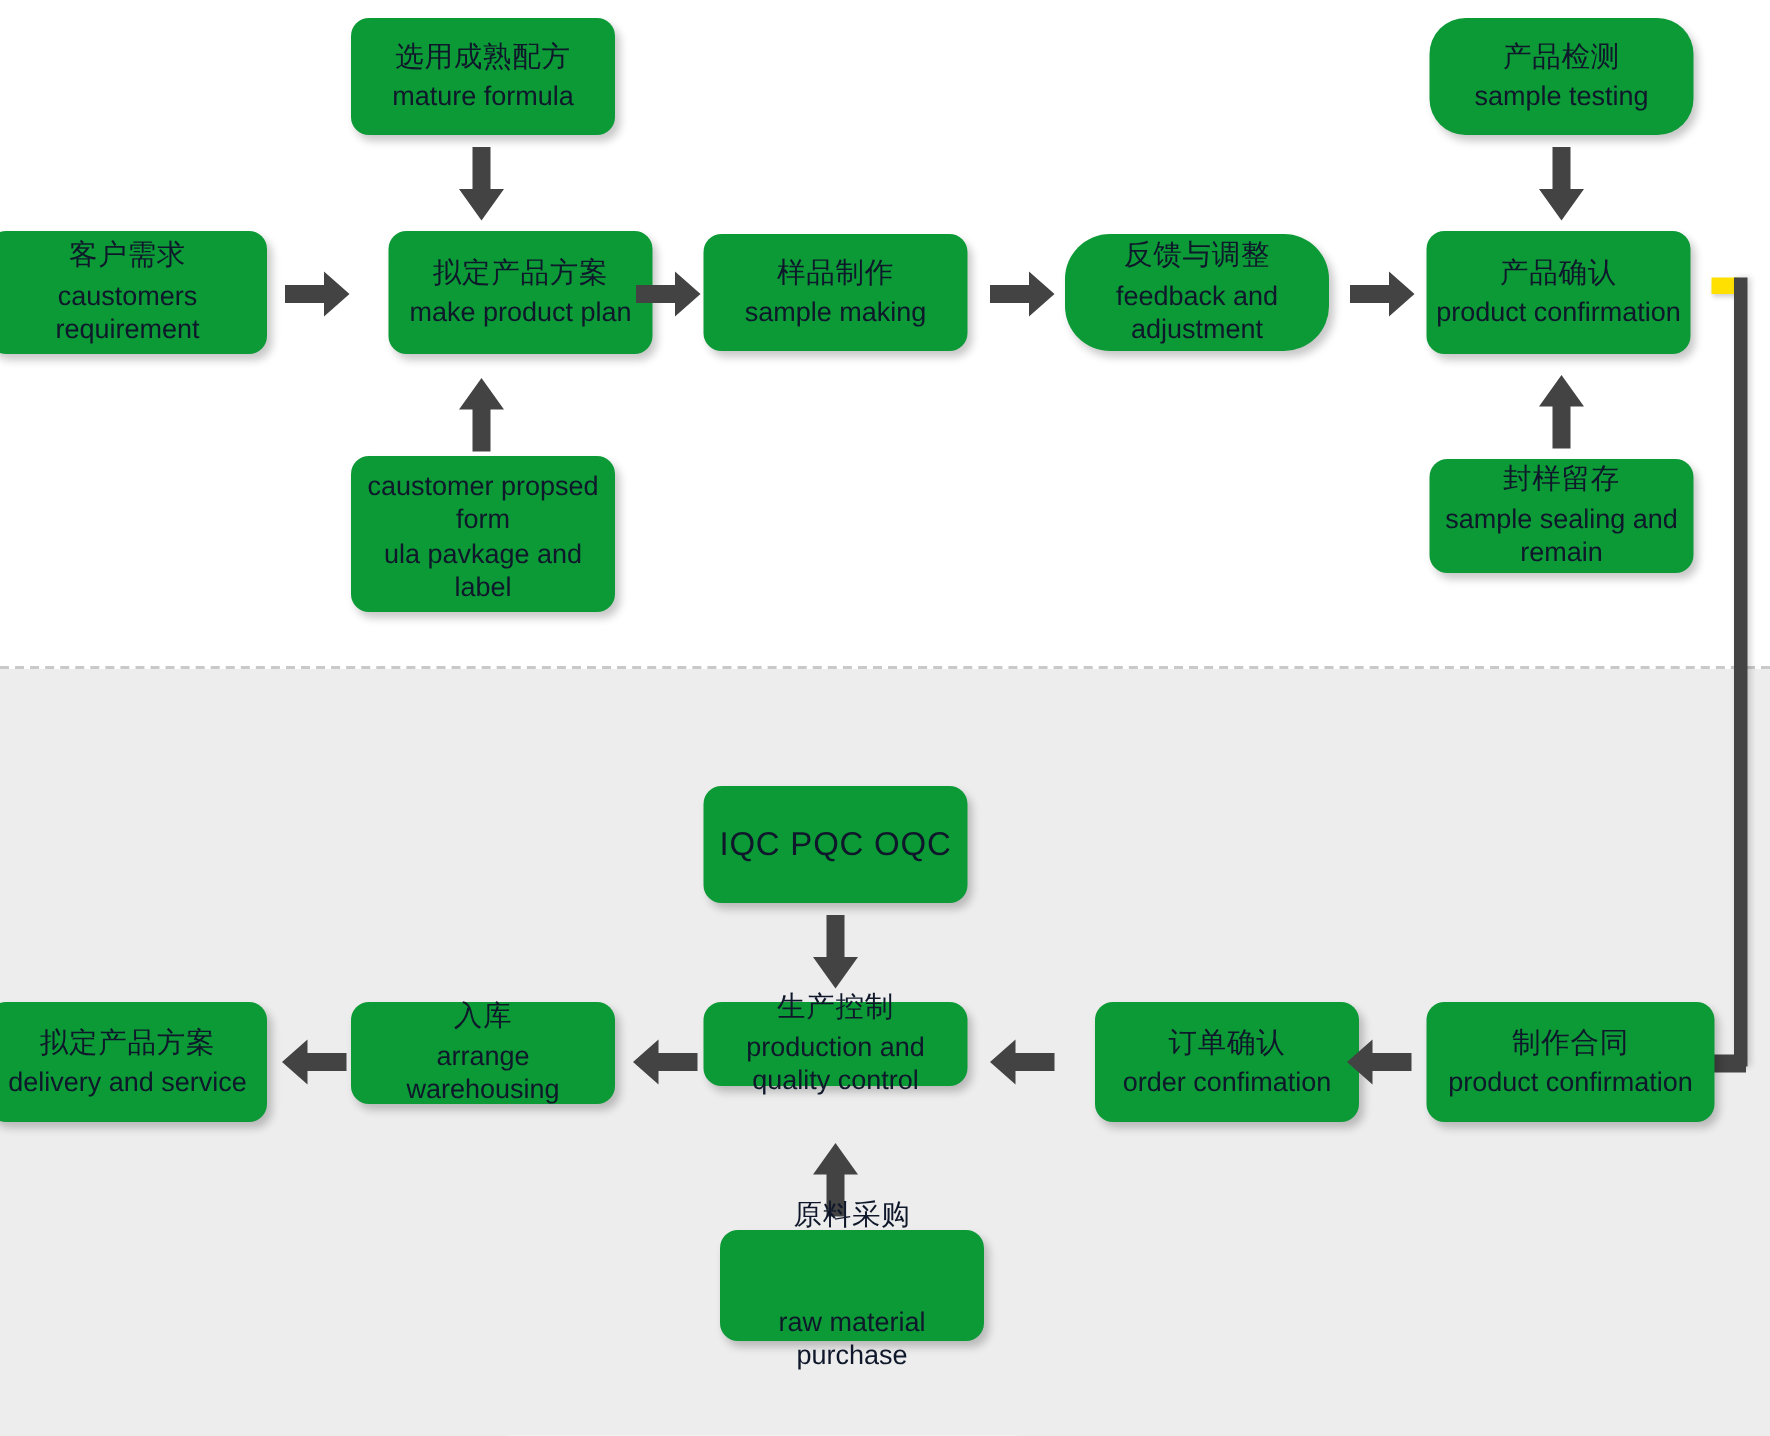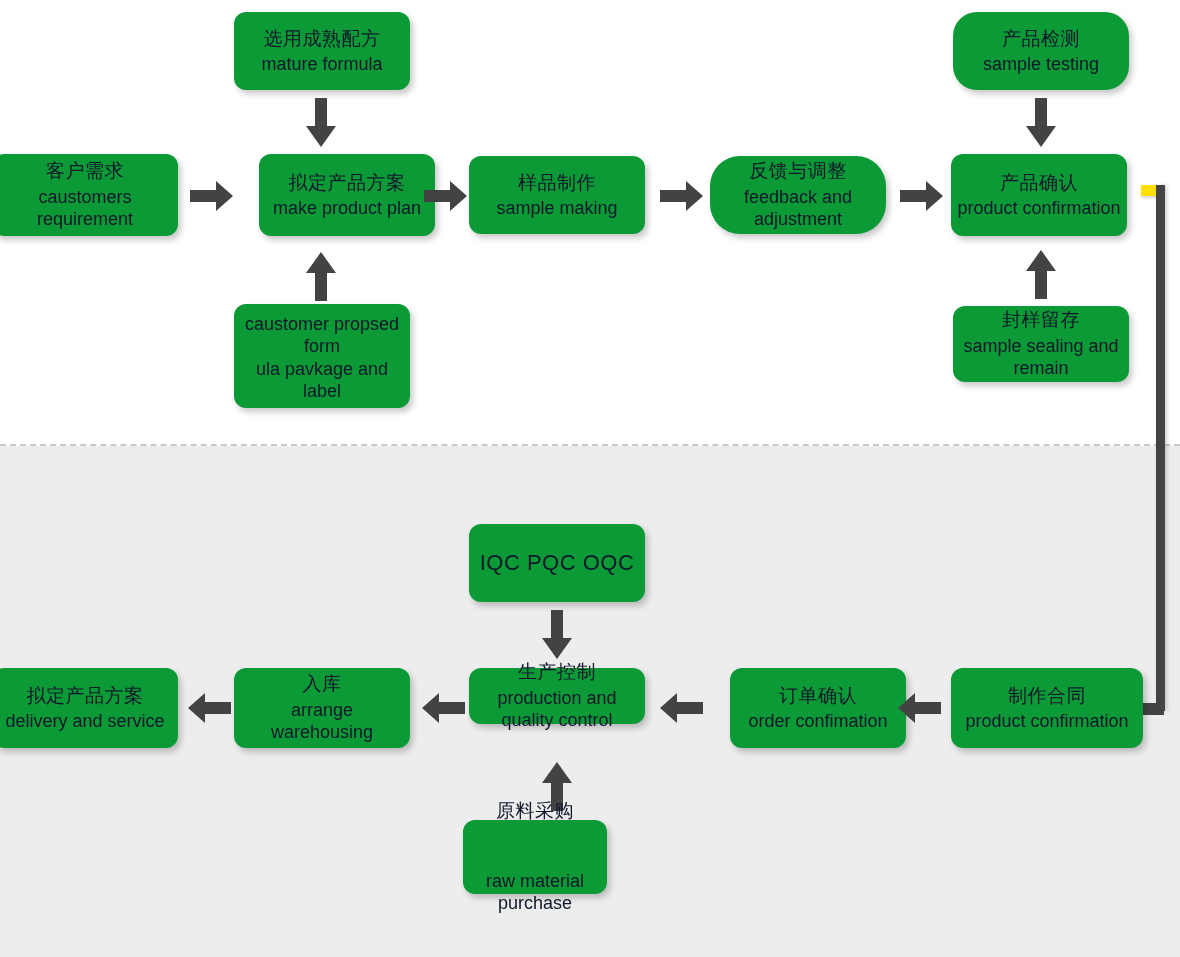--- a/index.html
+++ b/index.html
@@ -188,21 +188,21 @@
     <div class="cn">拟定产品方案</div>
     <div class="en">delivery and service</div>
   </div>
 
   <div class="arrow" style="left:188px;top:692px;">
     <svg width="44" height="32" viewBox="0 0 44 32">
       <path d="M43,10 L17,10 L17,1 L0,16 L17,31 L17,22 L43,22 Z" fill="#434343"></path>
     </svg>
   </div>
 
-  <div class="node" style="left:234px;top:668px;width:176px;height:80px;">
+  <div class="node" style="left:234px;top:668px;width:176px;height:68px;">
     <div class="cn">入库</div>
     <div class="en">arrange warehousing</div>
   </div>
 
   <div class="arrow" style="left:422px;top:692px;">
     <svg width="44" height="32" viewBox="0 0 44 32">
       <path d="M43,10 L17,10 L17,1 L0,16 L17,31 L17,22 L43,22 Z" fill="#434343"></path>
     </svg>
   </div>
 
@@ -232,18 +232,18 @@
     <div class="cn">制作合同</div>
     <div class="en">product confirmation</div>
   </div>
 
   <div class="arrow" style="left:541px;top:762px;">
     <svg width="32" height="50" viewBox="0 0 32 50">
       <path d="M16,0 L31,21 L22,21 L22,49 L10,49 L10,21 L1,21 Z" fill="#434343"></path>
     </svg>
   </div>
 
-  <div class="node" style="left:463px;top:820px;width:144px;height:74px;gap:44px;">
+  <div class="node" style="left:480px;top:820px;width:176px;height:74px;gap:44px;">
     <div class="cn">原料采购</div>
     <div class="en">raw material purchase</div>
   </div>
 
 </div>
 
 </body></html>

